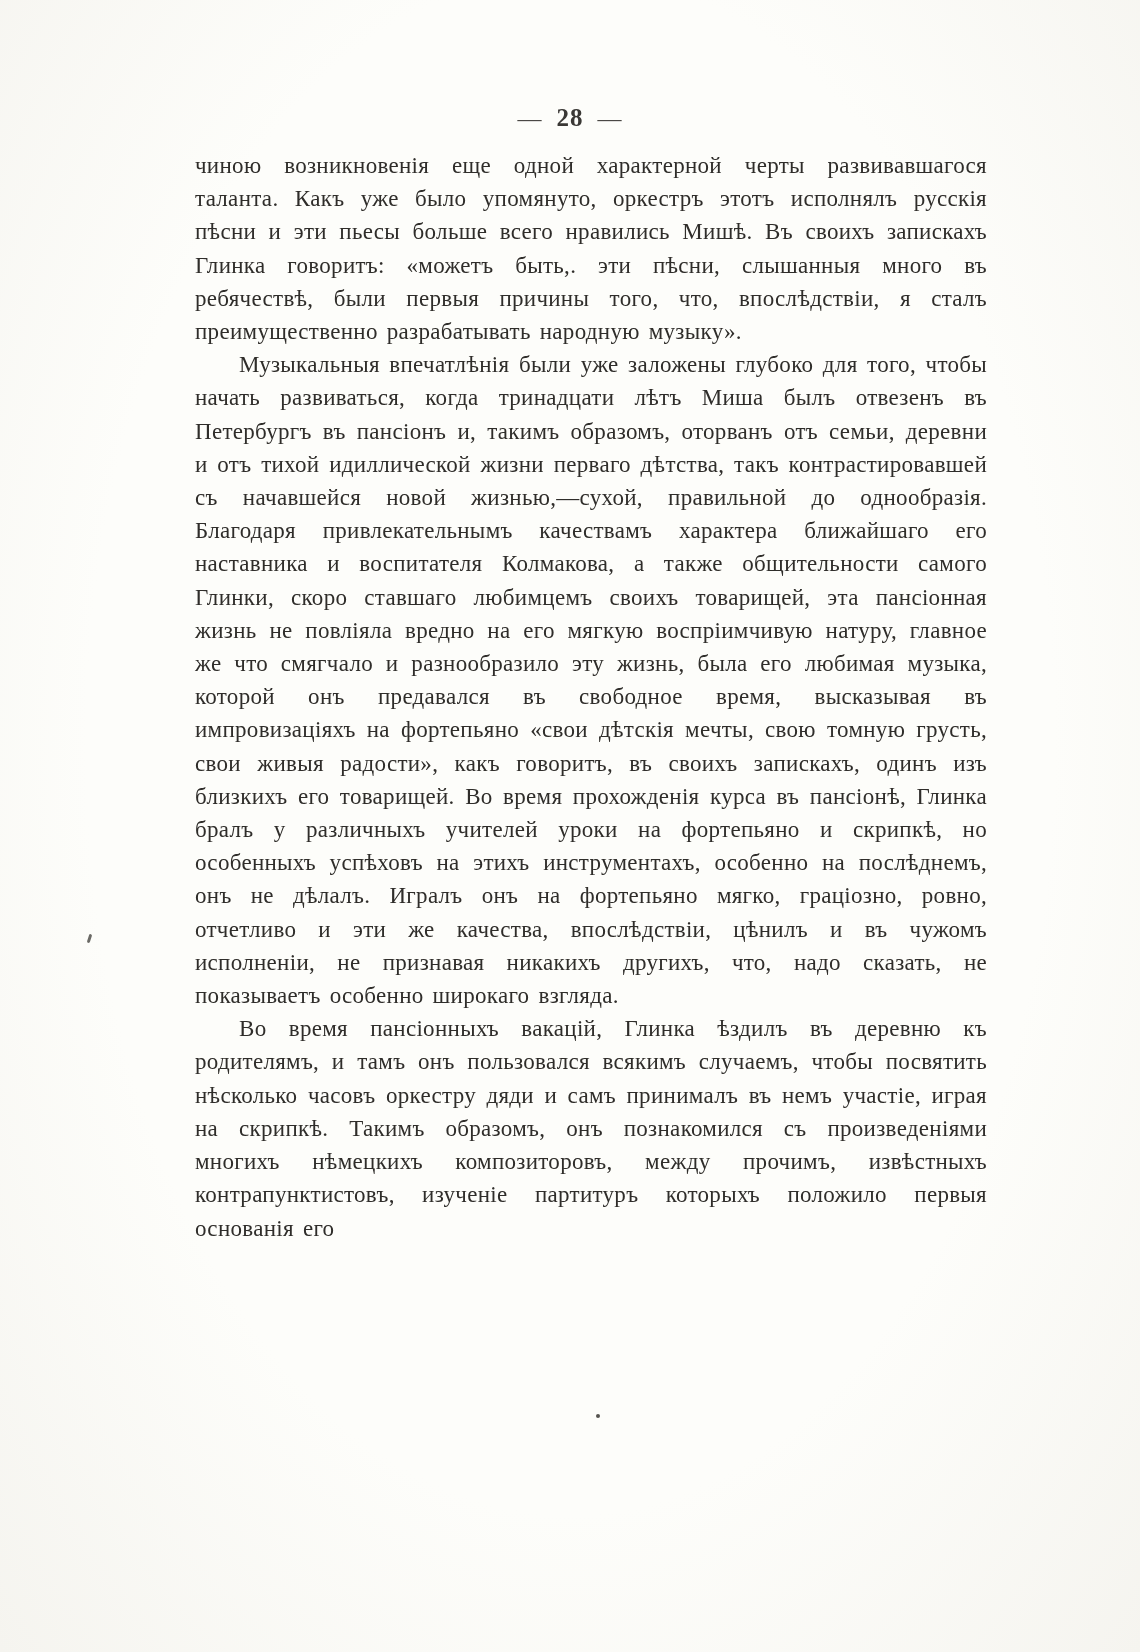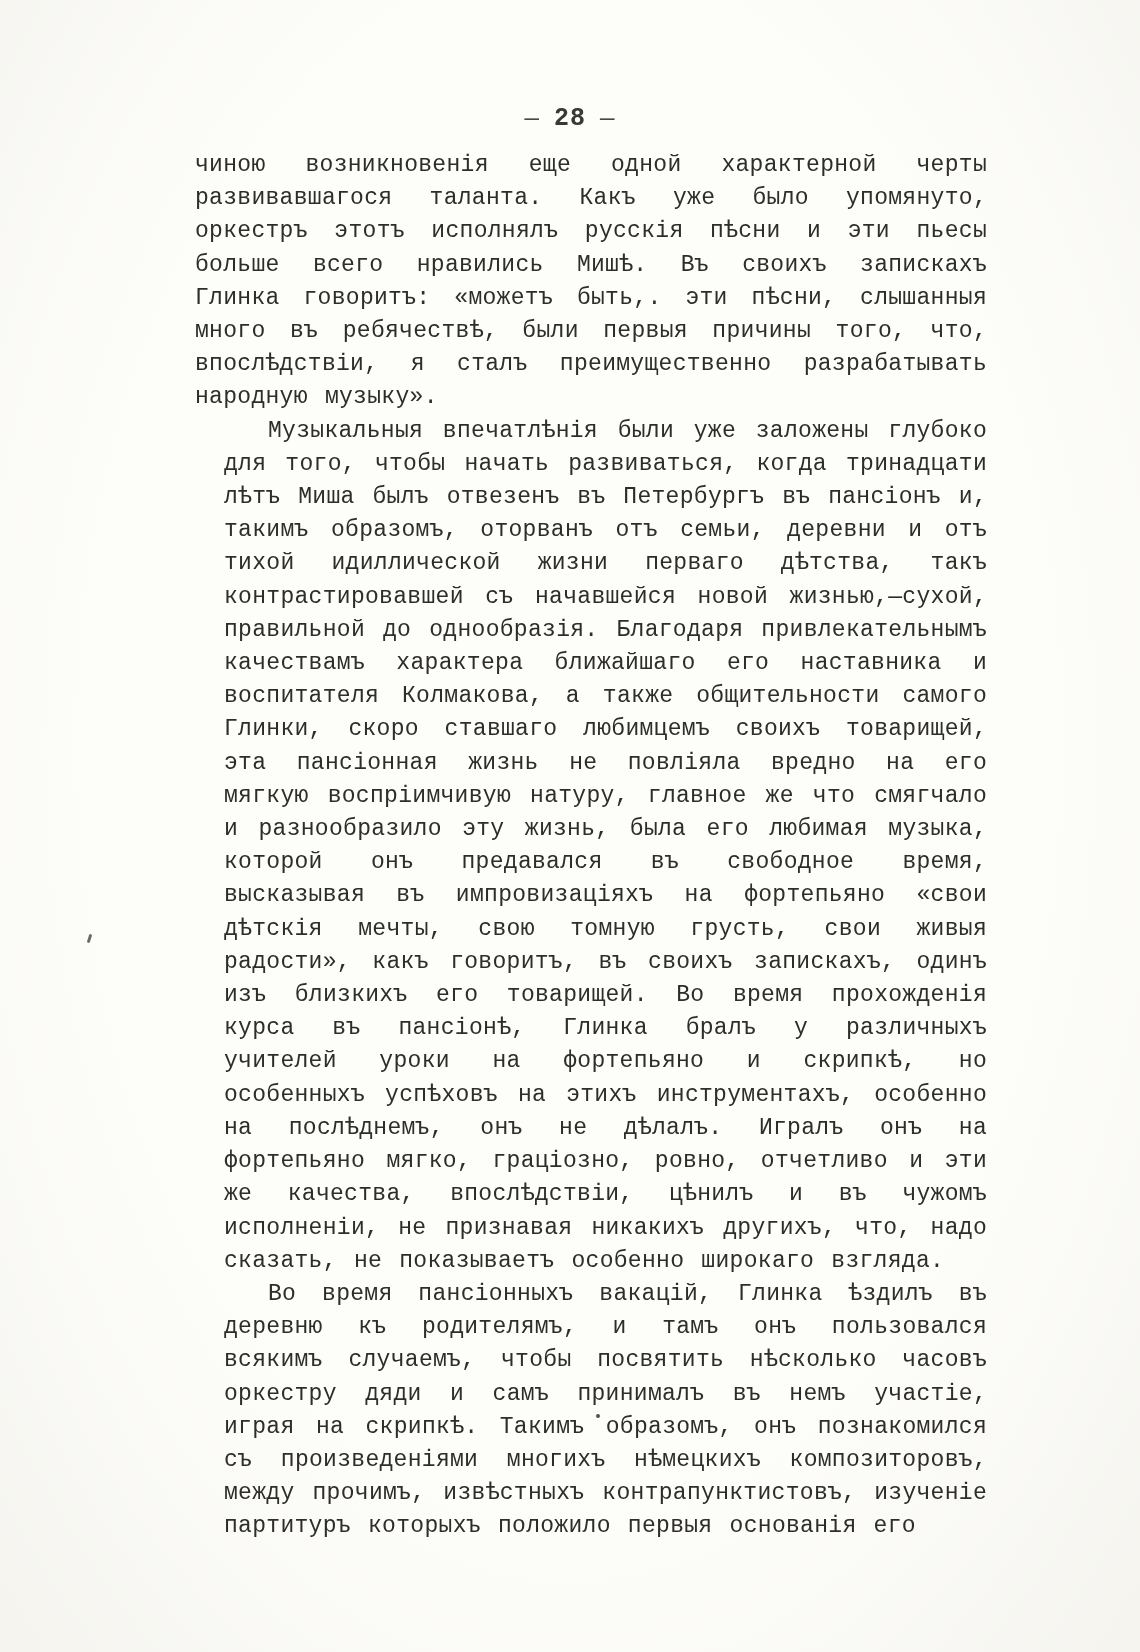--- a/index.html
+++ b/index.html
@@ -8,21 +8,21 @@
     background: #e9e9e7;
   }
   .page {
     position: relative;
     width: 1140px;
     height: 1652px;
     margin: 0 auto;
     background: #fcfbf8;
     background-image: radial-gradient(ellipse at 50% 45%, #fdfdfa 60%, #f5f4ef 100%);
     overflow: hidden;
-    font-family: Liberation Mono, monospace;
+    font-family: Liberation Serif, serif;
     color: #2e2c2a;
   }
   .page-header {
     margin-top: 104px;
     text-align: center;
     font-size: 24px;
     color: #3a3835;
     letter-spacing: 1px;
   }
   .page-header .dash {
@@ -44,21 +44,20 @@
     margin: 0;
     font-size: 23px;
     line-height: 33.2px;
     text-align: justify;
     word-spacing: 3px;
     letter-spacing: 0.3px;
     color: #2f2d2a;
   }
   .text-block p.indent {
     text-indent: 44px;
-    margin-left: 29px;
   }
   .speck-1 {
     position: absolute;
     left: 88px;
     top: 934px;
     width: 3px;
     height: 9px;
     background: #6b6a66;
     border-radius: 2px;
     transform: rotate(18deg);

